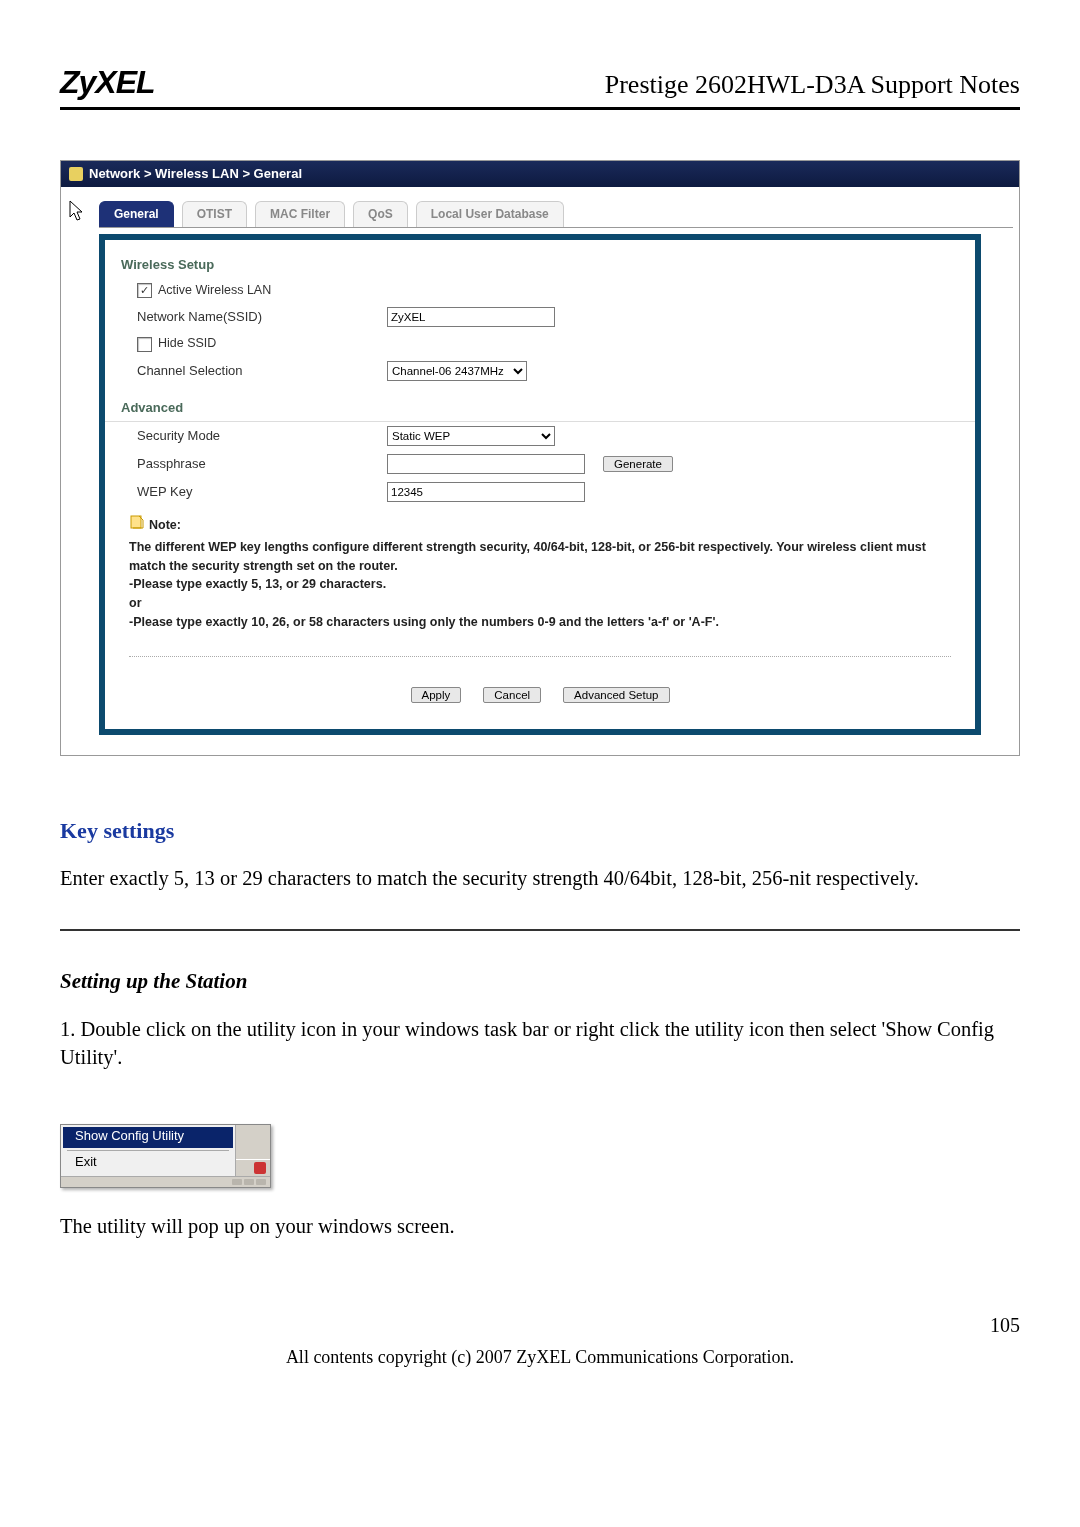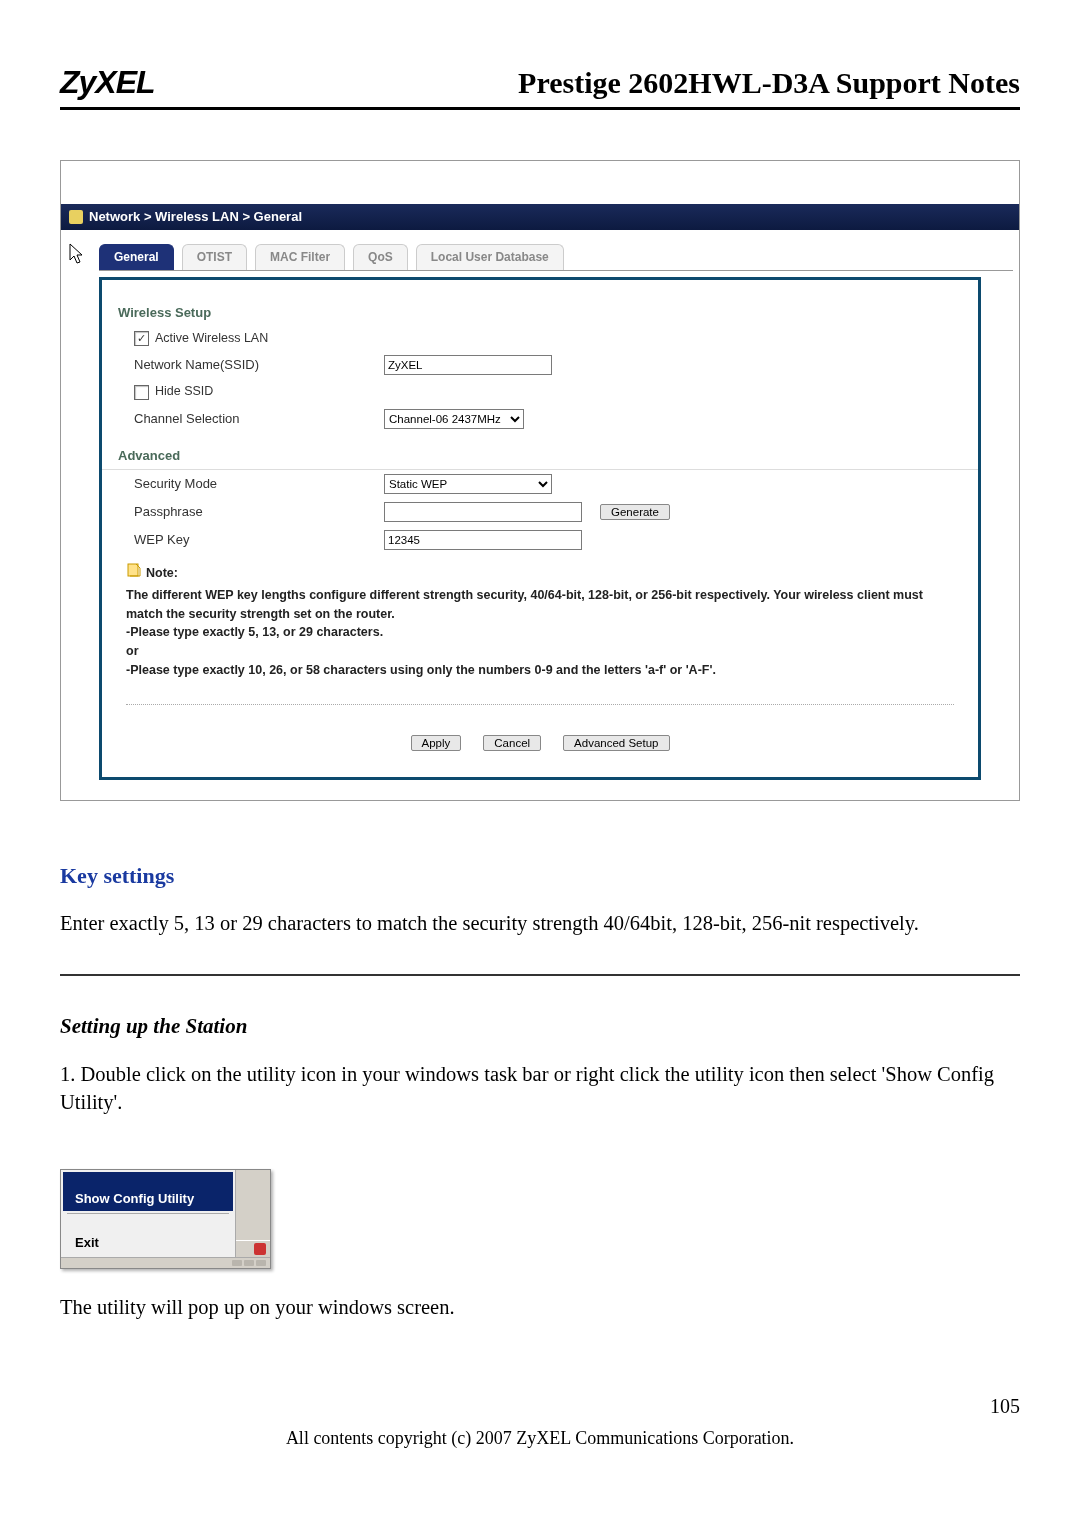--- a/index.html
+++ b/index.html
@@ -21,41 +21,40 @@
     margin-bottom: 50px;
   }
   .logo {
     font-family: Arial, sans-serif;
     font-weight: 900;
     font-style: italic;
     font-size: 32px;
     letter-spacing: -1px;
   }
   .doc-title {
-    font-weight: bold;
-    font-size: 30px;
+    font-weight: normal;
+    font-size: 26px;
   }
   .config-panel {
     border: 1px solid #999;
     background: #fff;
     font-family: Verdana, Arial, sans-serif;
     font-size: 13px;
     color: #333;
     margin-bottom: 60px;
   }
   .breadcrumb-bar {
     background: linear-gradient(#1a2a5a, #0d1a40);
     color: #fff;
     font-weight: bold;
     padding: 4px 8px;
     display: flex;
     align-items: center;
     gap: 6px;
     font-size: 13px;
-    margin-top: 43px;
   }
   .bc-icon {
     width: 14px; height: 14px;
     background: #e8d060;
     border-radius: 2px;
   }
   .tabs-area {
     display: flex;
     align-items: center;
     padding: 14px 6px 0 38px;
@@ -87,22 +86,22 @@
     white-space: nowrap;
     font-weight: bold;
   }
   .tab.active {
     background: #1e3177;
     color: #fff;
     border-color: #1e3177;
   }
   .inner-card {
     margin: 6px 38px 20px 38px;
-    border: 3px solid #0c4a6e;
-    padding: 16px 0 16px 0;
+    border: 6px solid #0c4a6e;
+    padding: 8px 0 16px 0;
   }
   .section-title {
     color: #4a6a5a;
     font-weight: bold;
     padding: 8px 16px 4px 16px;
     font-size: 13px;
   }
   .section-title.with-line {
     border-bottom: 1px solid #ddd;
     padding-top: 14px;
@@ -216,24 +215,23 @@
     margin: 16px 0 24px 0;
     position: relative;
   }
   .menu-col {
     display: flex;
   }
   .menu-list {
     padding: 2px;
   }
   .menu-item {
-    padding: 18px 28px 3px 12px;
+    padding: 0 28px 3px 12px;
     white-space: nowrap;
     cursor: pointer;
-    font-weight: bold;
   }
   .menu-item.selected {
     background: #0a246a;
     color: #fff;
   }
   .menu-sep {
     height: 1px;
     background: #aaa;
     margin: 2px 4px;
   }

